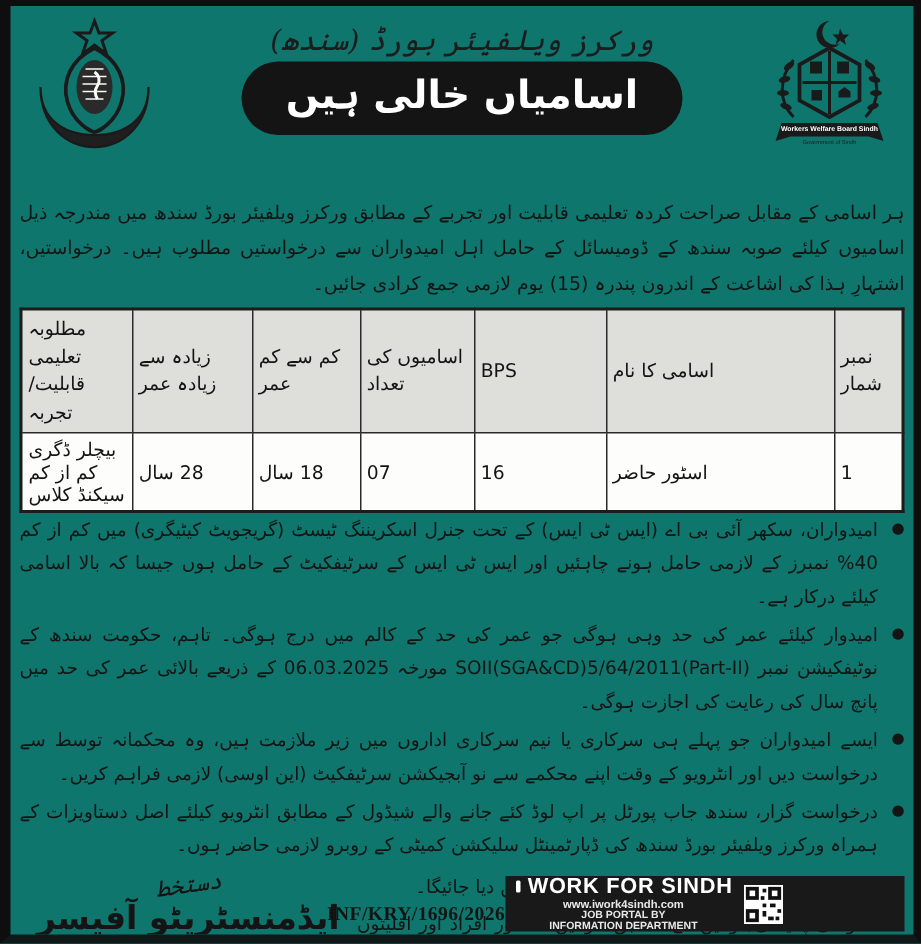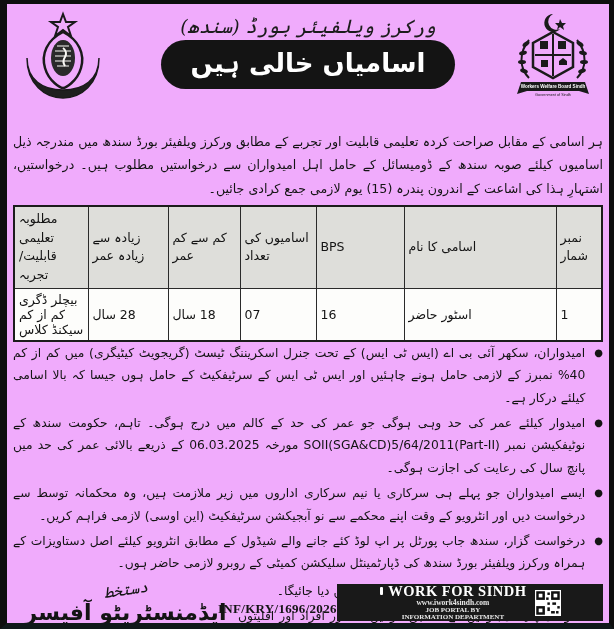--- a/index.html
+++ b/index.html
@@ -1,21 +1,21 @@
 <!DOCTYPE html>
 <html lang="ur" dir="ltr"><head>
 <meta charset="utf-8">
 <style>
   * { margin:0; padding:0; box-sizing:border-box; }
   html,body { width:614px; height:629px; background:#2a2a2a; }
   .page {
     position:relative; width:614px; height:629px;
     border-top:4px solid #0e0e0e; border-right:5px solid #0e0e0e;
     border-bottom:6px solid #10181a; border-left:7px solid #0e0e0e;
-    background:#f0abfc; color:#141414; overflow:hidden;
+    background:#0f766e; color:#141414; overflow:hidden;
     font-family:"DejaVu Sans", sans-serif;
     padding:2px 6px 0 6px;
   }
   
   .header { display:flex; align-items:flex-start; }
   .logo-box { flex:0 0 100px; display:flex; justify-content:center; padding-top:4px; }
   .head-center { flex:1; text-align:center; }
   .org-title { direction:rtl; font-size:19px; margin-top:9px; color:#1c1c1c;
                font-family:"DejaVu Serif", serif; font-style:italic; }
   .banner-pill { display:inline-block; direction:rtl; background:#141414; color:#ffffff;
@@ -45,22 +45,22 @@
   .sig-script { direction:rtl; font-size:15px; font-style:italic;
                 font-family:"DejaVu Serif", serif; transform:rotate(-8deg); display:inline-block; }
   .sig-title { direction:rtl; font-size:22px; font-weight:bold; margin-top:1px; }
   .bottom-right { flex:1; padding-top:2px; }
   
   .footer { position:absolute; left:6px; right:6px; bottom:2px;
             display:flex; align-items:flex-end; }
   .ref-no { margin-left:205px; font-family:"Liberation Serif", serif; font-weight:bold;
             font-size:13px; letter-spacing:.3px; padding-bottom:4px; }
   .portal-box { margin-left:auto; width:286px; height:37px; background:#191919; color:#fff;
-                display:flex; align-items:center; justify-content:center; gap:8px;
-                font-family:Liberation Serif, serif; padding:2px 6px; }
+                display:flex; align-items:center; gap:8px;
+                font-family:Liberation Sans, sans-serif; padding:2px 6px; }
   .portal-text { text-align:center; line-height:1.05; }
   .portal-title { font-weight:bold; font-size:14.5px; letter-spacing:.5px; white-space:nowrap;
                   display:flex; align-items:center; justify-content:center; gap:4px; }
   .i-icon { display:inline-block; width:5px; }
   .i-icon .i-dot { width:4px; height:4px; background:#fff; border-radius:50%; margin:0 auto 1px auto; }
   .i-icon .i-bar { width:3px; height:8px; background:#fff; margin:0 auto; border-radius:1px; }
   .portal-url { font-size:7.5px; font-weight:bold; color:#e8e8e8; }
   .portal-sub { font-size:7px; font-weight:bold; color:#e8e8e8; }
   .qr { width:26px; height:26px; background:#fff; flex:0 0 auto; }
 </style>

